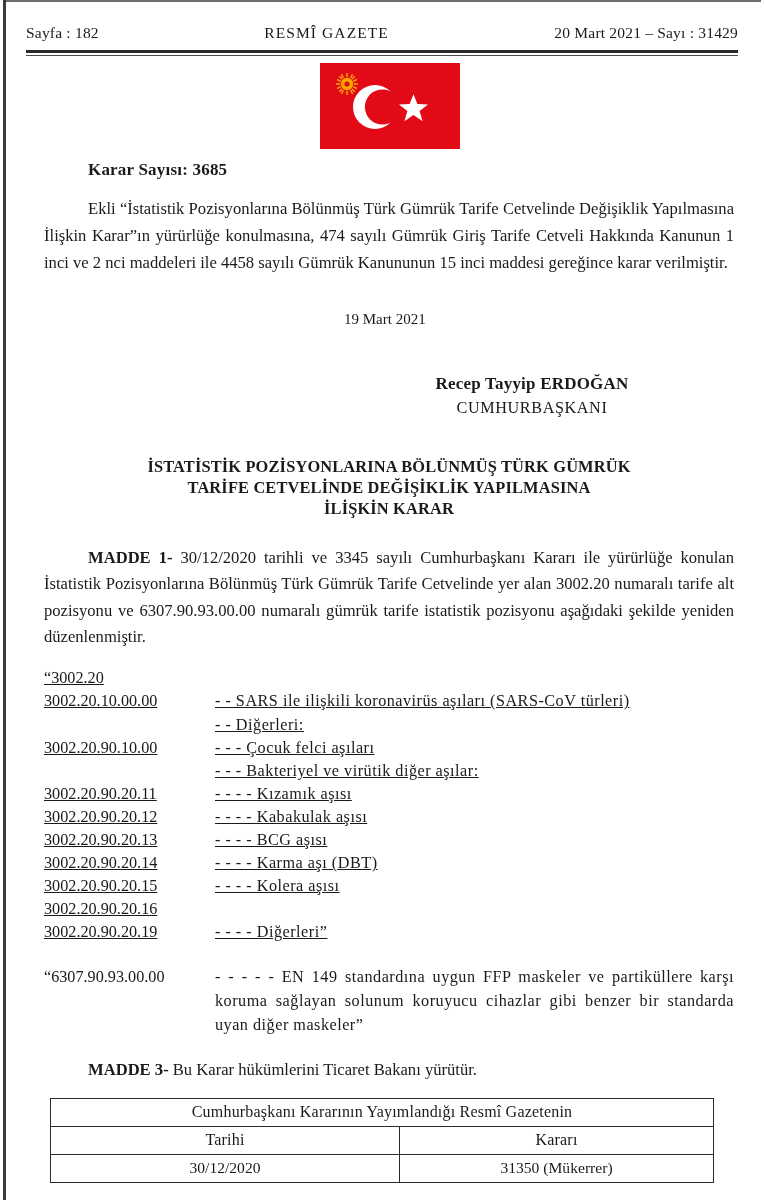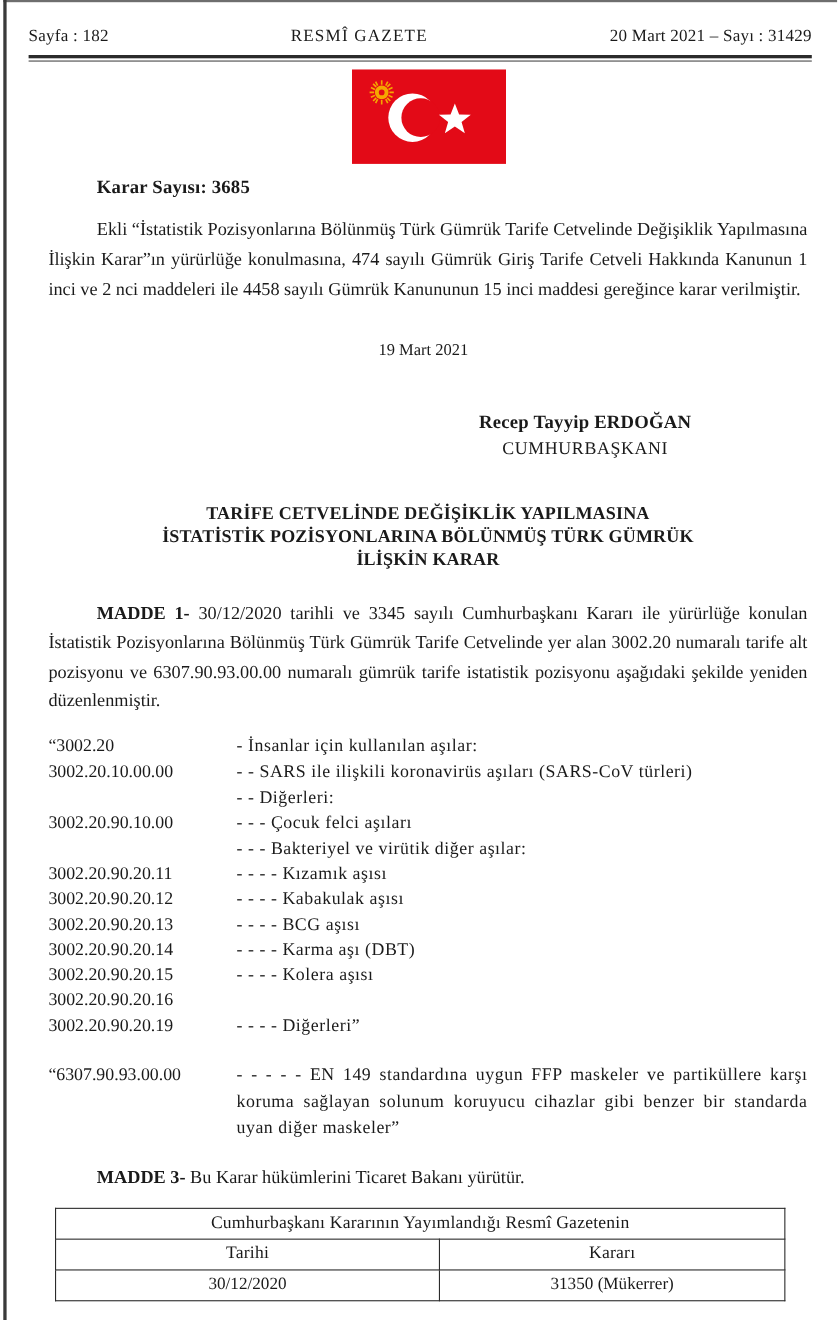--- a/index.html
+++ b/index.html
@@ -147,20 +147,21 @@
 
   
   .tariff-list {
     margin-top: 15px;
     font-size: 16.2px;
     line-height: 1.425;
   }
   .tariff-row {
     display: flex;
     align-items: flex-start;
+    text-decoration: underline;
   }
   .tariff-code {
     width: 171px;
     flex: 0 0 171px;
     white-space: nowrap;
   }
   .tariff-desc {
     flex: 1 1 auto;
   }
 
@@ -268,31 +269,30 @@
     <p class="para">Ekli “İstatistik Pozisyonlarına Bölünmüş Türk Gümrük Tarife Cetvelinde Değişiklik Yapılmasına İlişkin Karar”ın yürürlüğe konulmasına, 474 sayılı Gümrük Giriş Tarife Cetveli Hakkında Kanunun 1 inci ve 2 nci maddeleri ile 4458 sayılı Gümrük Kanununun 15 inci maddesi gereğince karar verilmiştir.</p>
 
     <div class="date-line">19 Mart 2021</div>
 
     <div class="sig-block">
       <div class="sig-name">Recep Tayyip ERDOĞAN</div>
       <div class="sig-title">CUMHURBAŞKANI</div>
     </div>
 
     <div class="doc-title">
+      <div>İSTATİSTİK POZİSYONLARINA BÖLÜNMÜŞ TÜRK GÜMRÜK</div>
       <div>TARİFE CETVELİNDE DEĞİŞİKLİK YAPILMASINA</div>
-      <div>İSTATİSTİK POZİSYONLARINA BÖLÜNMÜŞ TÜRK GÜMRÜK</div>
       <div>İLİŞKİN KARAR</div>
     </div>
 
     <p class="madde-para"><span class="madde-label">MADDE 1-</span><span> 30/12/2020 tarihli ve 3345 sayılı Cumhurbaşkanı Kararı ile yürürlüğe konulan İstatistik Pozisyonlarına Bölünmüş Türk Gümrük Tarife Cetvelinde yer alan 3002.20 numaralı tarife alt pozisyonu ve 6307.90.93.00.00 numaralı gümrük tarife istatistik pozisyonu aşağıdaki şekilde yeniden düzenlenmiştir.</span></p>
 
     <div class="tariff-list">
       <div class="tariff-row">
         <span class="tariff-code">“3002.20</span>
-        <span class="tariff-desc dash-lead">- İnsanlar için kullanılan aşılar:</span>
       </div>
       <div class="tariff-row">
         <span class="tariff-code">3002.20.10.00.00</span>
         <span class="tariff-desc dash-lead">- - SARS ile ilişkili koronavirüs aşıları (SARS-CoV türleri)</span>
       </div>
       <div class="tariff-row">
         <span class="tariff-code"></span>
         <span class="tariff-desc dash-lead">- - Diğerleri:</span>
       </div>
       <div class="tariff-row">

